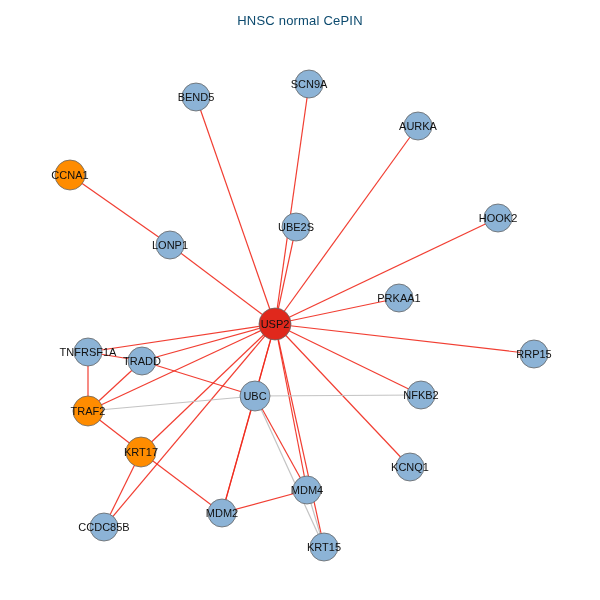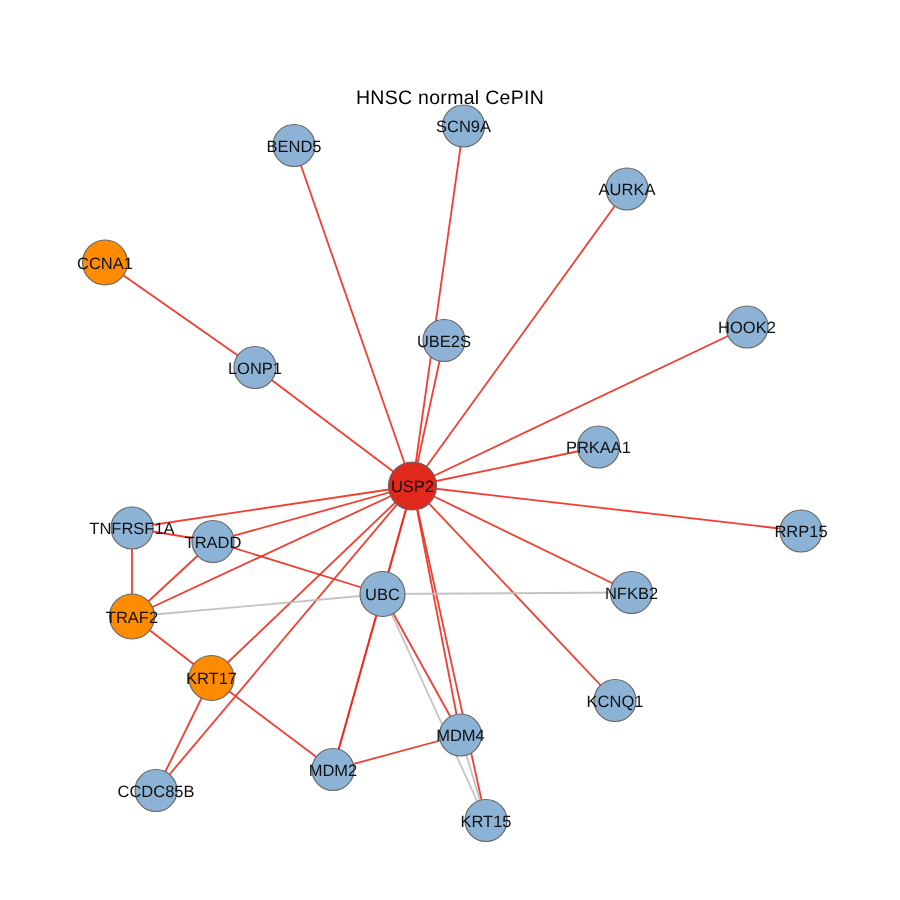--- a/index.html
+++ b/index.html
@@ -157,14 +157,14 @@
       </g>
       <g>
         <circle cx="104" cy="527" r="14" fill="#8CB3D6" stroke="#666666" stroke-width="0.8"></circle>
         <text x="104" y="531" text-anchor="middle" class="node-label">CCDC85B</text>
       </g>
       <g>
         <circle cx="324" cy="547" r="14" fill="#8CB3D6" stroke="#666666" stroke-width="0.8"></circle>
         <text x="324" y="551" text-anchor="middle" class="node-label">KRT15</text>
       </g>
     </svg>
-  <div class="chart-title" style="color: #000000; margin-top: 44px;">HNSC normal CePIN</div>
+  <div class="chart-title" style="color: #0c4a6e;">HNSC normal CePIN</div>
 </div>
 
 </body></html>

